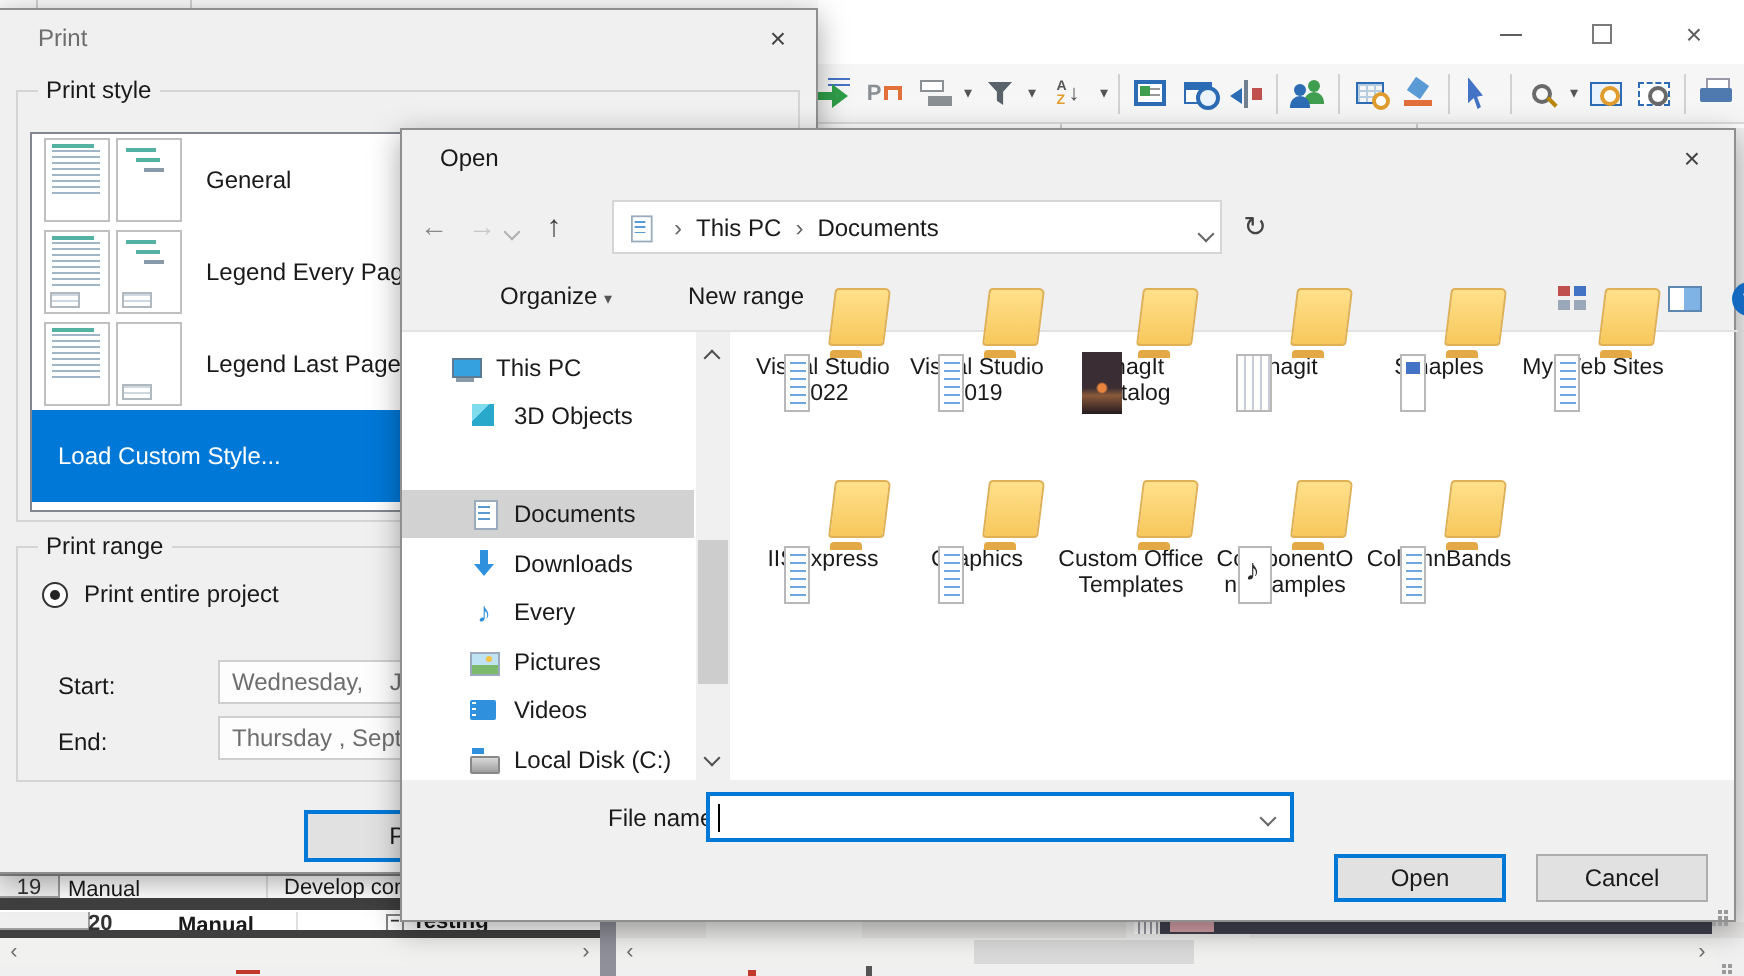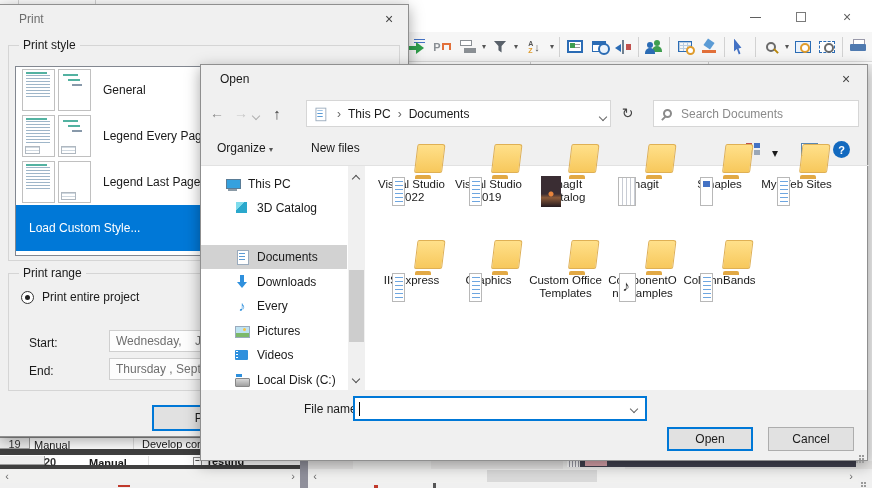--- a/index.html
+++ b/index.html
@@ -129,21 +129,21 @@
   .addr .chev-btn { position:absolute; right:4px; top:8px; }
   .chev { display:inline-block; width:6px; height:6px; border-right:1.5px solid #666; border-bottom:1.5px solid #666; transform:rotate(45deg); }
   .chev.up { transform:rotate(-135deg); }
   .refresh { position:absolute; left:413px; top:35px; width:27px; height:27px; text-align:center; line-height:27px; font-size:14px; color:#444; }
   .searchbox { position:absolute; left:452px; top:35px; width:206px; height:27px; background:#fff; border:1px solid #d6d6d6; display:flex; align-items:center; padding-left:9px; }
   .searchbox .mag { width:9px; height:9px; border-color:#8a8a8a; transform:rotate(90deg); margin-right:9px; }
   .searchbox .mag:after { background:#8a8a8a; }
   .searchbox input { border:none; outline:none; font-family:"Liberation Sans",sans-serif; font-size:12px; width:150px; color:#1a1a1a; background:transparent; }
   .searchbox input::placeholder { color:#8a8a8a; }
   .cmdbar { position:absolute; left:0; top:70px; width:668px; height:30px; }
-  .cmditem { position:absolute; top:6px; font-size:12px; color:#1a1a1a; }
+  .cmditem { position:absolute; top:6px; font-size:12px; color:#1a1a1a;margin-left:33px; }
   .viewgrid { width:15px; height:13px; display:inline-block; background:linear-gradient(#c0504d,#c0504d) 0 0/6px 5px no-repeat,linear-gradient(#4472c4,#4472c4) 8px 0/6px 5px no-repeat,linear-gradient(#9aa7b8,#9aa7b8) 0 7px/6px 5px no-repeat,linear-gradient(#9aa7b8,#9aa7b8) 8px 7px/6px 5px no-repeat; }
   .panes { width:17px; height:13px; border:1px solid #5b87b0; display:inline-block; background:linear-gradient(to right,#fff 0 7px,#7fb2e5 7px); }
   .helpbtn { width:17px; height:17px; border-radius:50%; background:#1269bf; color:#fff; font-weight:bold; font-size:11px; display:flex; align-items:center; justify-content:center; }
   .cmdsep { position:absolute; left:0; top:100px; width:668px; height:1px; background:#e2e2e2; }
   .body-band { position:absolute; left:0; top:101px; width:666px; height:224px; background:#fff; }
   .side-item { position:absolute; left:0; width:146px; height:24px; display:flex; align-items:center; }
   .side-item.sel { background:#d2d2d2; }
   .side-item .lbl { font-size:12px; white-space:nowrap; }
   .si { width:16px; height:16px; position:relative; flex:none; margin-right:7px; }
   .si-pc:before { content:""; position:absolute; left:1px; top:3px; width:13px; height:8px; background:#35a1de; border:1px solid #5a7c96; }
@@ -394,46 +394,42 @@
     </div>
     <div class="addr">
       <span class="si si-doc" style="transform:scale(.9);margin-right:2px"></span>
       <span class="sep">›</span>
       <span class="crumb">This PC</span>
       <span class="sep">›</span>
       <span class="crumb">Documents</span>
       <span class="chev-btn"><span class="chev"></span></span>
     </div>
     <span class="refresh">↻</span>
-    <div class="searchbox">
-      <span class="mag"></span>
-      <input type="text" placeholder="Search Documents" style="">
-    </div>
 
     <div class="cmdbar">
       <span class="cmditem" style="left:16px"><span>Organize</span> <span class="dd" style="display:inline">▾</span></span>
-      <span class="cmditem" style="left:110px">New files</span>
+      <span class="cmditem" style="left:110px">New range</span>
       <span class="cmditem" style="left:545px;top:8px"><span class="viewgrid"></span></span>
       <span class="cmditem dd" style="left:570px;top:11px;display:inline">▾</span>
       <span class="cmditem" style="left:600px;top:8px"><span class="panes"></span></span>
       <span class="cmditem" style="left:632px;top:6px">
           <span class="helpbtn">?</span>
         </span>
     </div>
     <div class="cmdsep"></div>
 
     <div class="body-band">
 
       <div class="side-item" style="top:6px">
         <span class="si si-pc" style="margin-left:24px"></span>
         <span class="lbl">This PC</span>
       </div>
       <div class="side-item" style="top:30px">
         <span class="si si-cube" style="margin-left:33px"></span>
-        <span class="lbl">3D Catalog</span>
+        <span class="lbl">3D Objects</span>
       </div>
       <div class="side-item sel" style="top:79px">
         <span class="si si-doc" style="margin-left:33px"></span>
         <span class="lbl">Documents</span>
       </div>
       <div class="side-item" style="top:104px">
         <span class="si si-down" style="margin-left:33px">
             <span class="sh"></span>
             <span class="hd"></span>
           </span>

